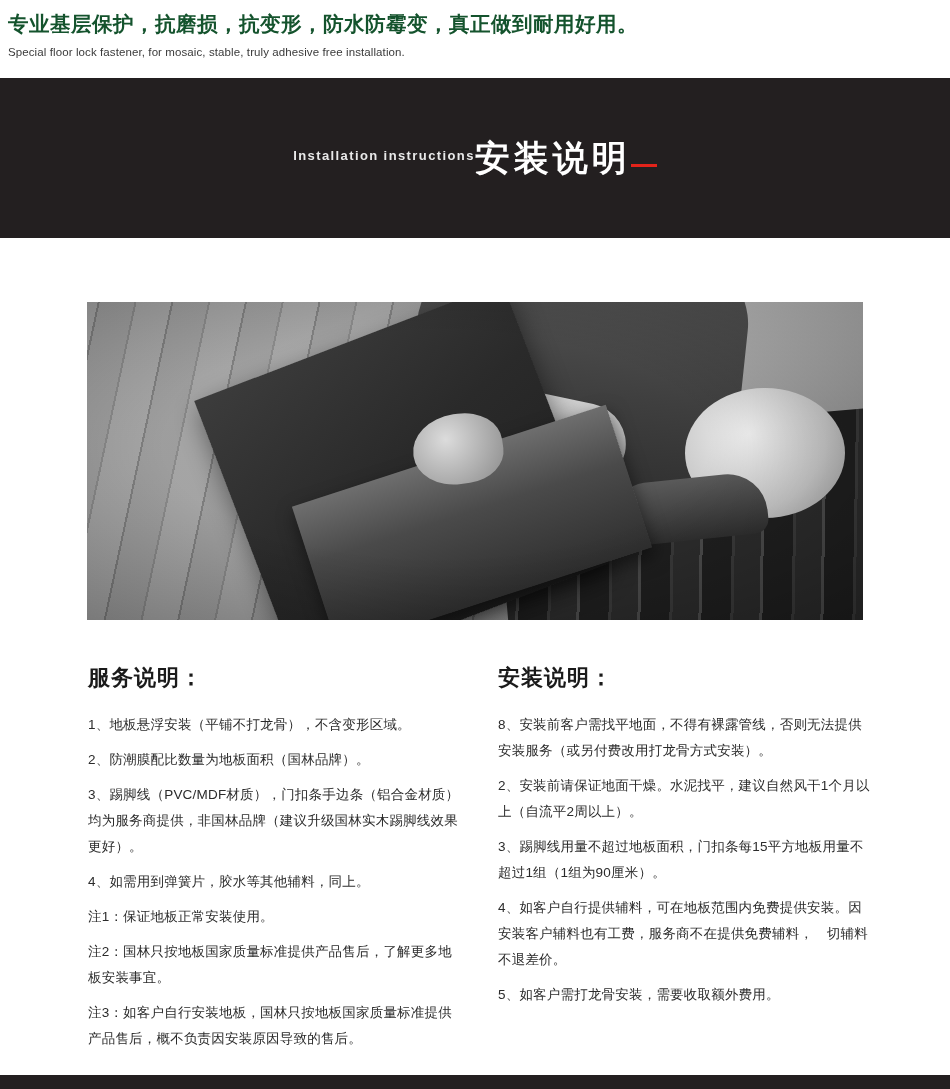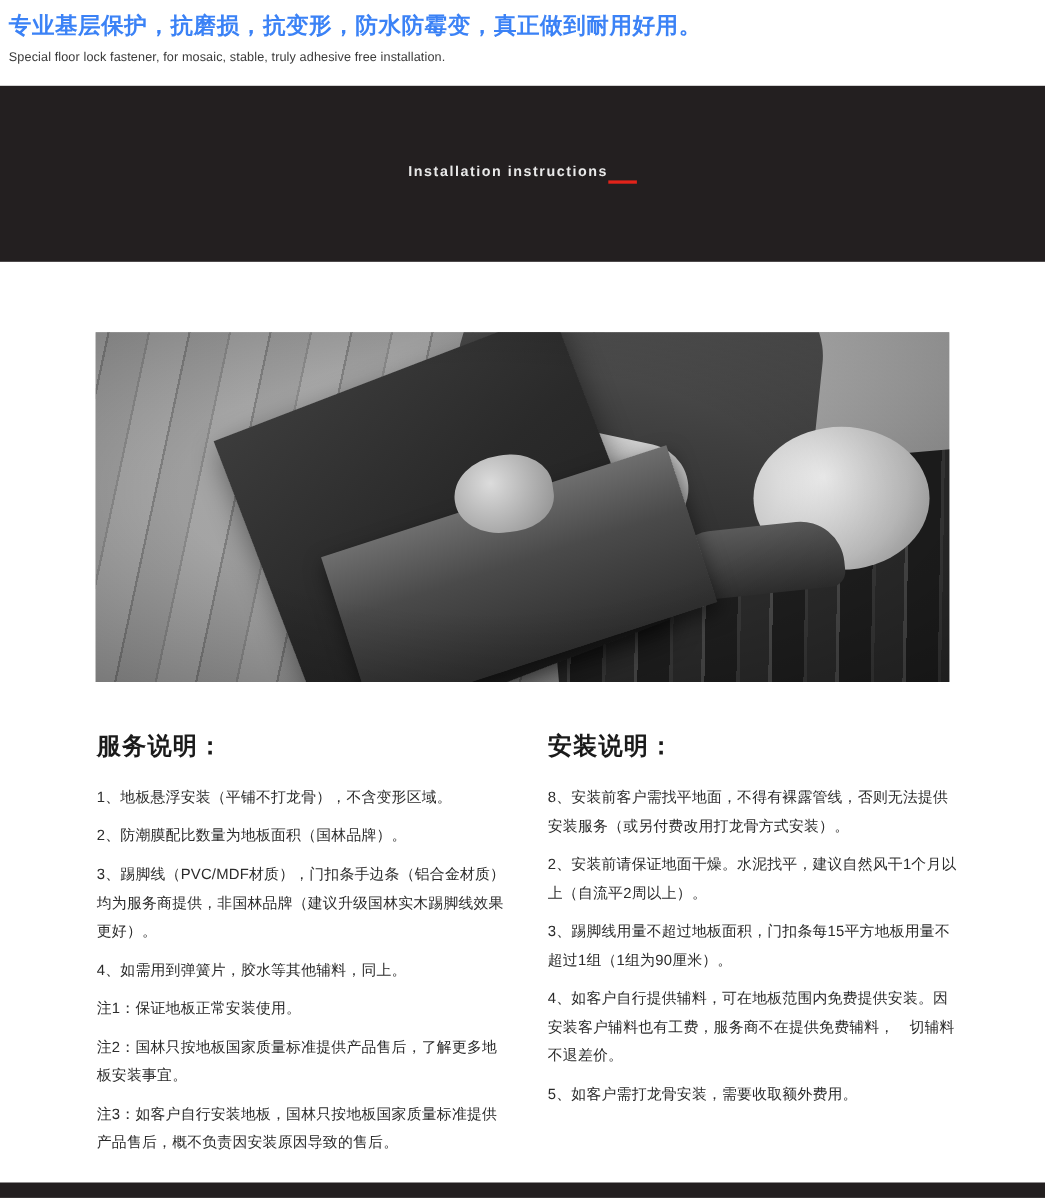--- a/index.html
+++ b/index.html
@@ -24,21 +24,21 @@
   
   .tagline-block {
     padding: 10px 8px 0 8px;
     height: 78px;
     box-sizing: border-box;
     background: #ffffff;
   }
   .tagline-cn {
     font-size: 20.5px;
     font-weight: bold;
-    color: #3b82f6;
+    color: #14532d;
     letter-spacing: 0.5px;
     line-height: 28px;
     white-space: nowrap;
   }
   .tagline-en {
     margin-top: 7px;
     font-size: 11.5px;
     color: #3a3a3a;
     letter-spacing: 0.1px;
     line-height: 14px;
@@ -234,20 +234,21 @@
 <div class="page">
 
   <div class="tagline-block">
     <div class="tagline-cn">专业基层保护，抗磨损，抗变形，防水防霉变，真正做到耐用好用。</div>
     <div class="tagline-en">Special floor lock fastener, for mosaic, stable, truly adhesive free installation.</div>
   </div>
 
   <div class="banner">
     <div class="banner-inner">
       <div class="banner-en">Installation instructions</div>
+      <div class="banner-cn">安装说明</div>
       <div class="banner-rule"></div>
     </div>
   </div>
 
   <div class="photo-wrap">
     <div class="photo">
       <div class="ph-bg"></div>
       <div class="ph-floorL"></div>
       <div class="ph-right-planks"></div>
       <div class="ph-person"></div>

